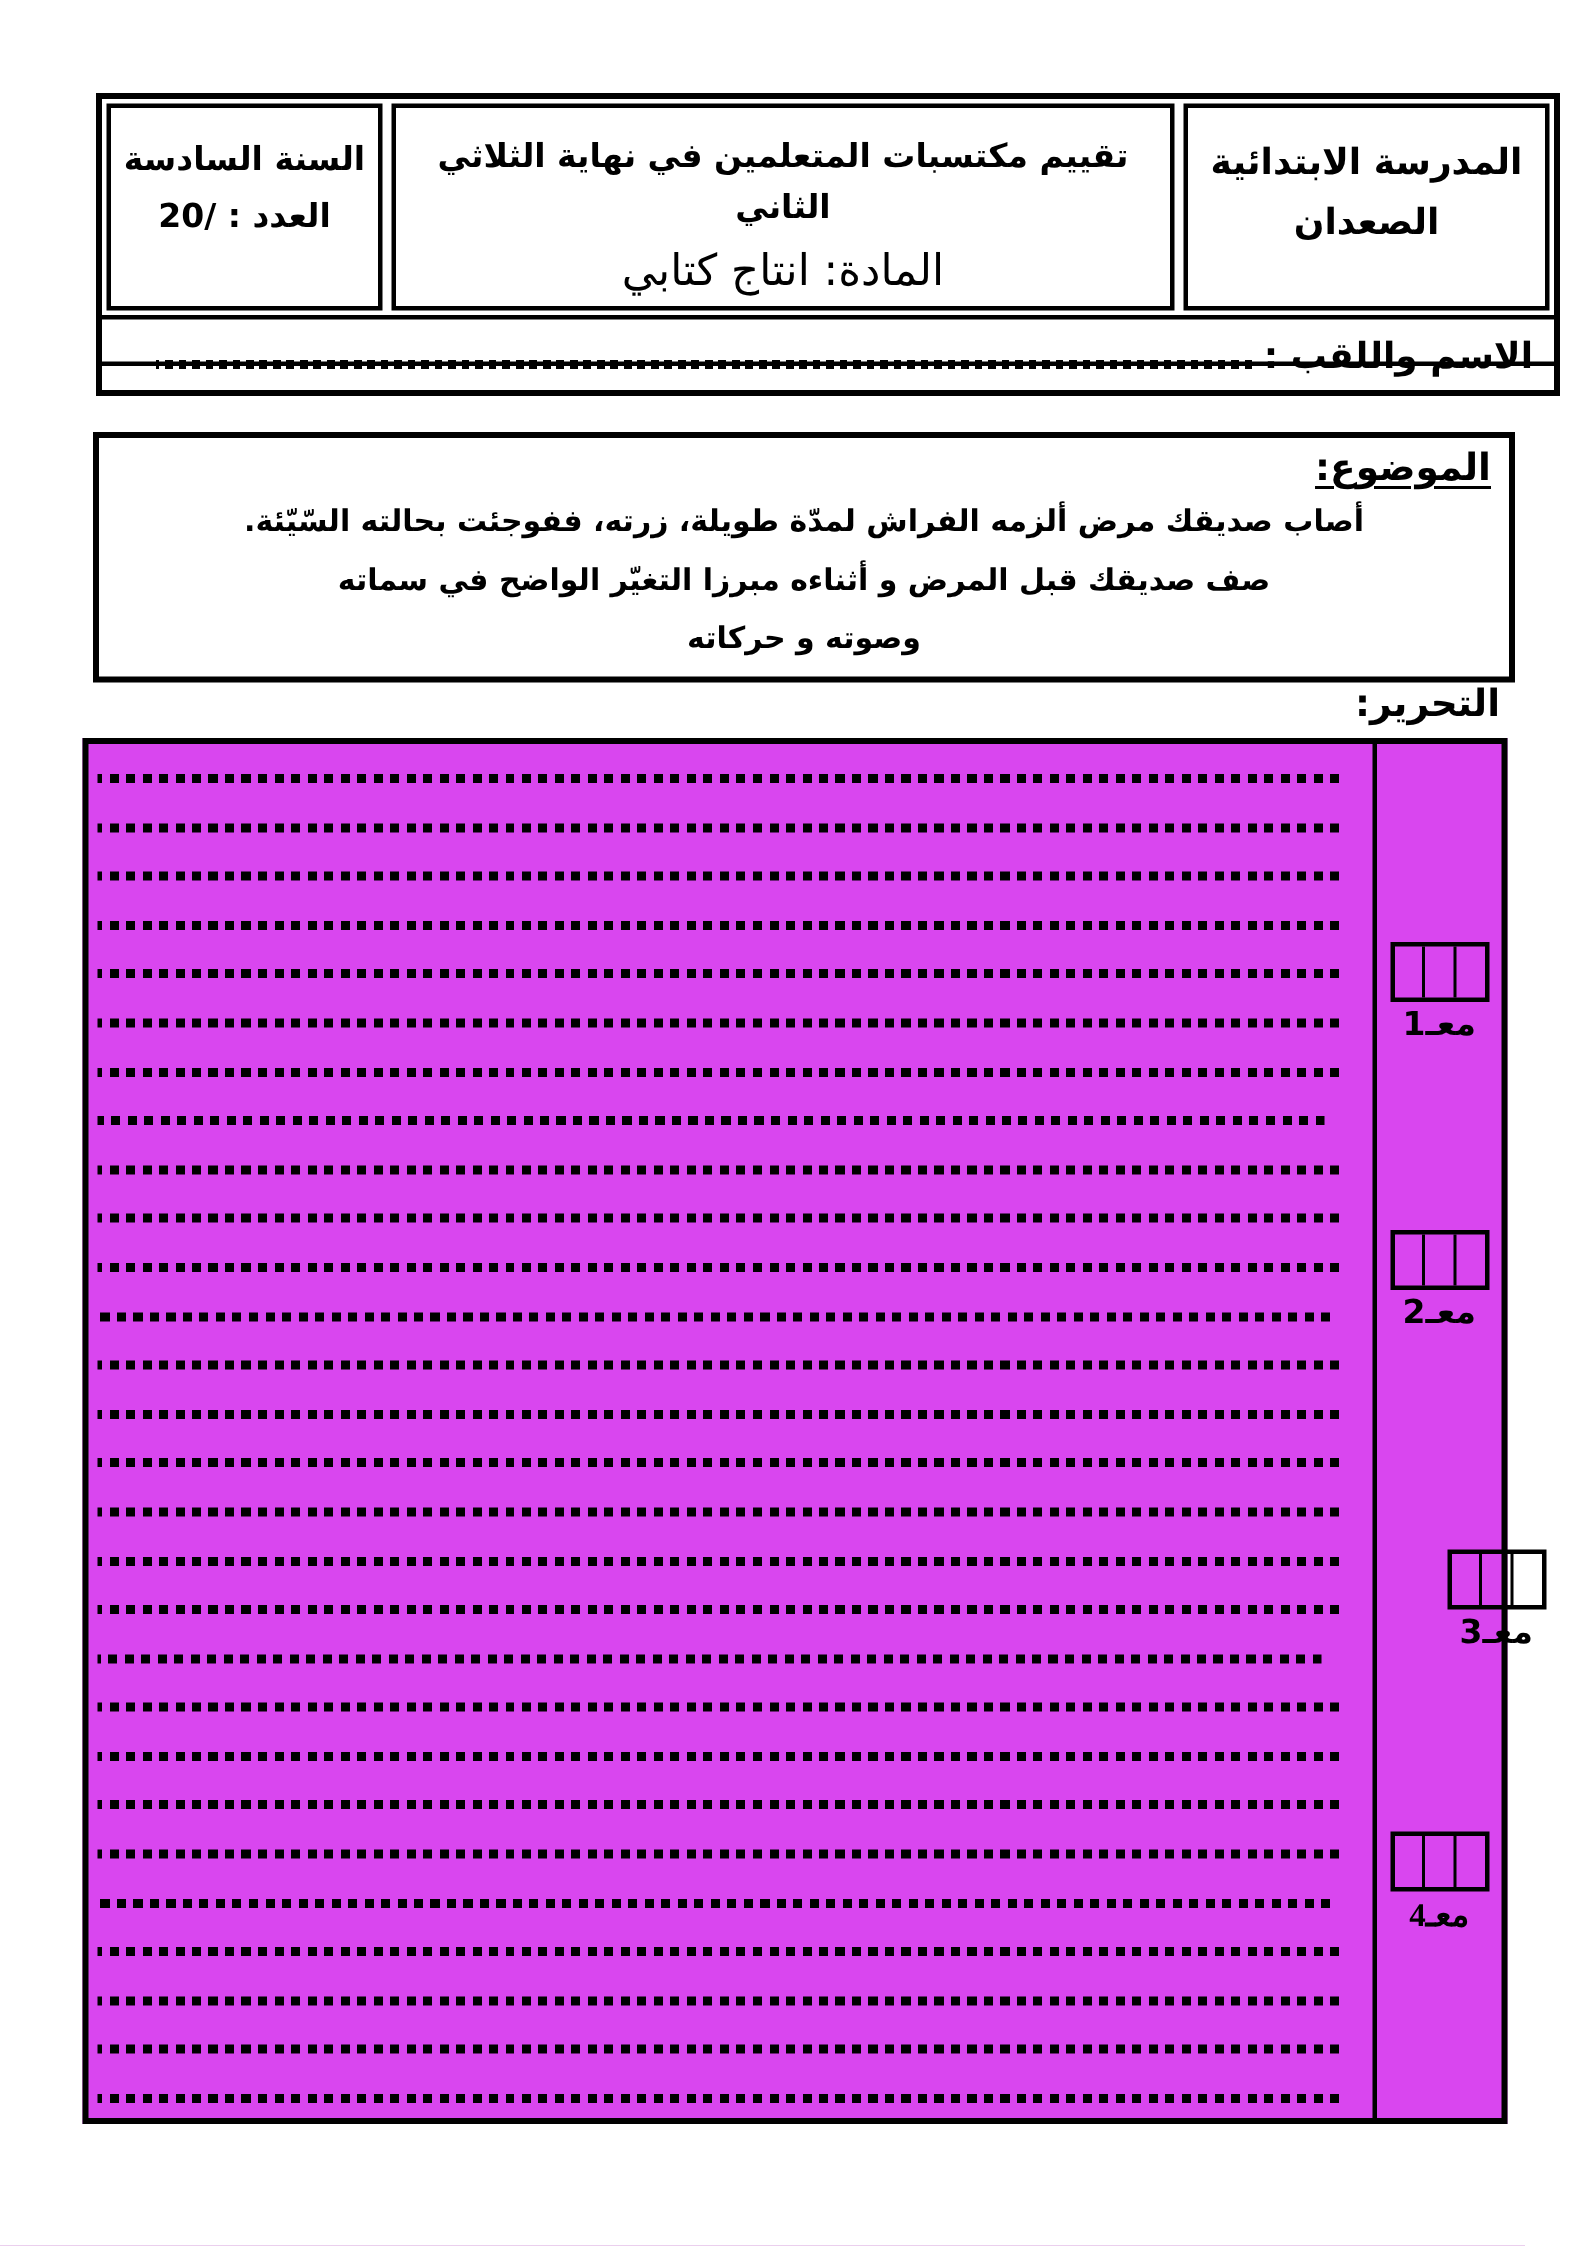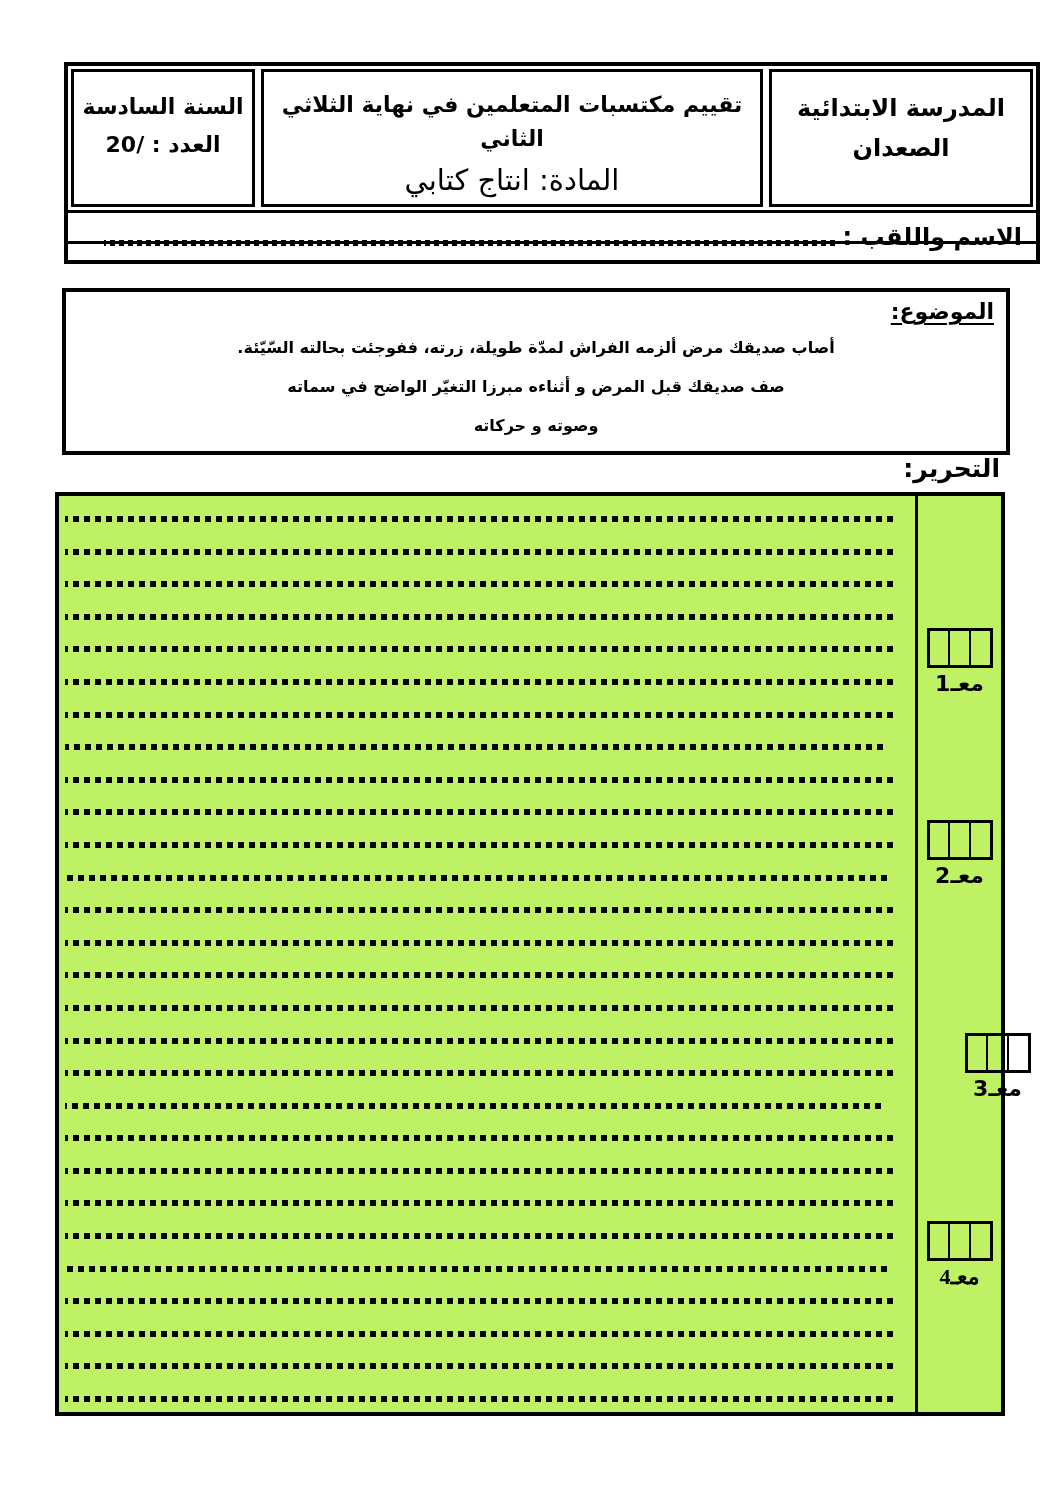--- a/index.html
+++ b/index.html
@@ -15,21 +15,21 @@
   }
 
   
   .header-box {
     position:absolute; left:64px; top:62px; width:976px;
     border:4px solid #000;
     background:#fff;
   }
   .header-top { display:flex; align-items:stretch; }
   .hcell { border:3px solid #000; margin:3px; text-align:center; font-weight:bold; }
-  .school-cell { width:264px; padding-top:16px; font-size:24px; line-height:40px; }
+  .school-cell { width:244px; padding-top:16px; font-size:24px; line-height:40px; }
   .eval-cell   { flex:1; padding-top:16px; }
   .eval-line1  { font-size:22px; font-weight:bold; line-height:34px; }
   .eval-line2  { font-size:29px; font-weight:normal; line-height:48px; }
   .year-cell   { width:184px; padding-top:16px; font-size:22px; line-height:38px; }
   .name-row {
     border-top:3px solid #000;
     display:flex; align-items:flex-end;
     height:50px; padding:0 14px 10px 32px;
   }
   .name-label { font-size:24px; font-weight:bold; white-space:nowrap; line-height:26px; }
@@ -42,38 +42,38 @@
   }
 
   
   .topic-box {
     position:absolute; left:62px; top:288px; width:948px; height:167px;
     border:4px solid #000; background:#fff;
     padding:4px 12px 0 12px;
   }
   .topic-heading {
     display:inline-block;
-    font-size:22px; font-weight:bold;
+    font-size:25px; font-weight:bold;
     text-decoration:underline;
     text-decoration-thickness:2px;
     text-underline-offset:4px;
     line-height:32px;
   }
-  .topic-line { text-align:center; font-size:16px; font-weight:bold; line-height:39px; }
+  .topic-line { text-align:center; font-size:20px; font-weight:bold; line-height:39px; }
 
   
   .tahrir-heading {
     position:absolute; top:454px; right:58px;
     font-size:25px; font-weight:bold;margin-left:12px;
   }
 
   
   .writing-box {
     position:absolute; left:55px; top:492px; width:950px; height:924px;
-    border:4px solid #000; background:#bef264;
+    border:4px solid #000; background:#d946ef;
     display:flex;
   }
   .grade-col {
     width:86px;
     border-left:3px solid #000;
     position:relative;
   }
   .lines-area { flex:1; padding:20px 22px 0 6px; }
   .dotline {
     height:6px; margin-bottom:26.6px;

